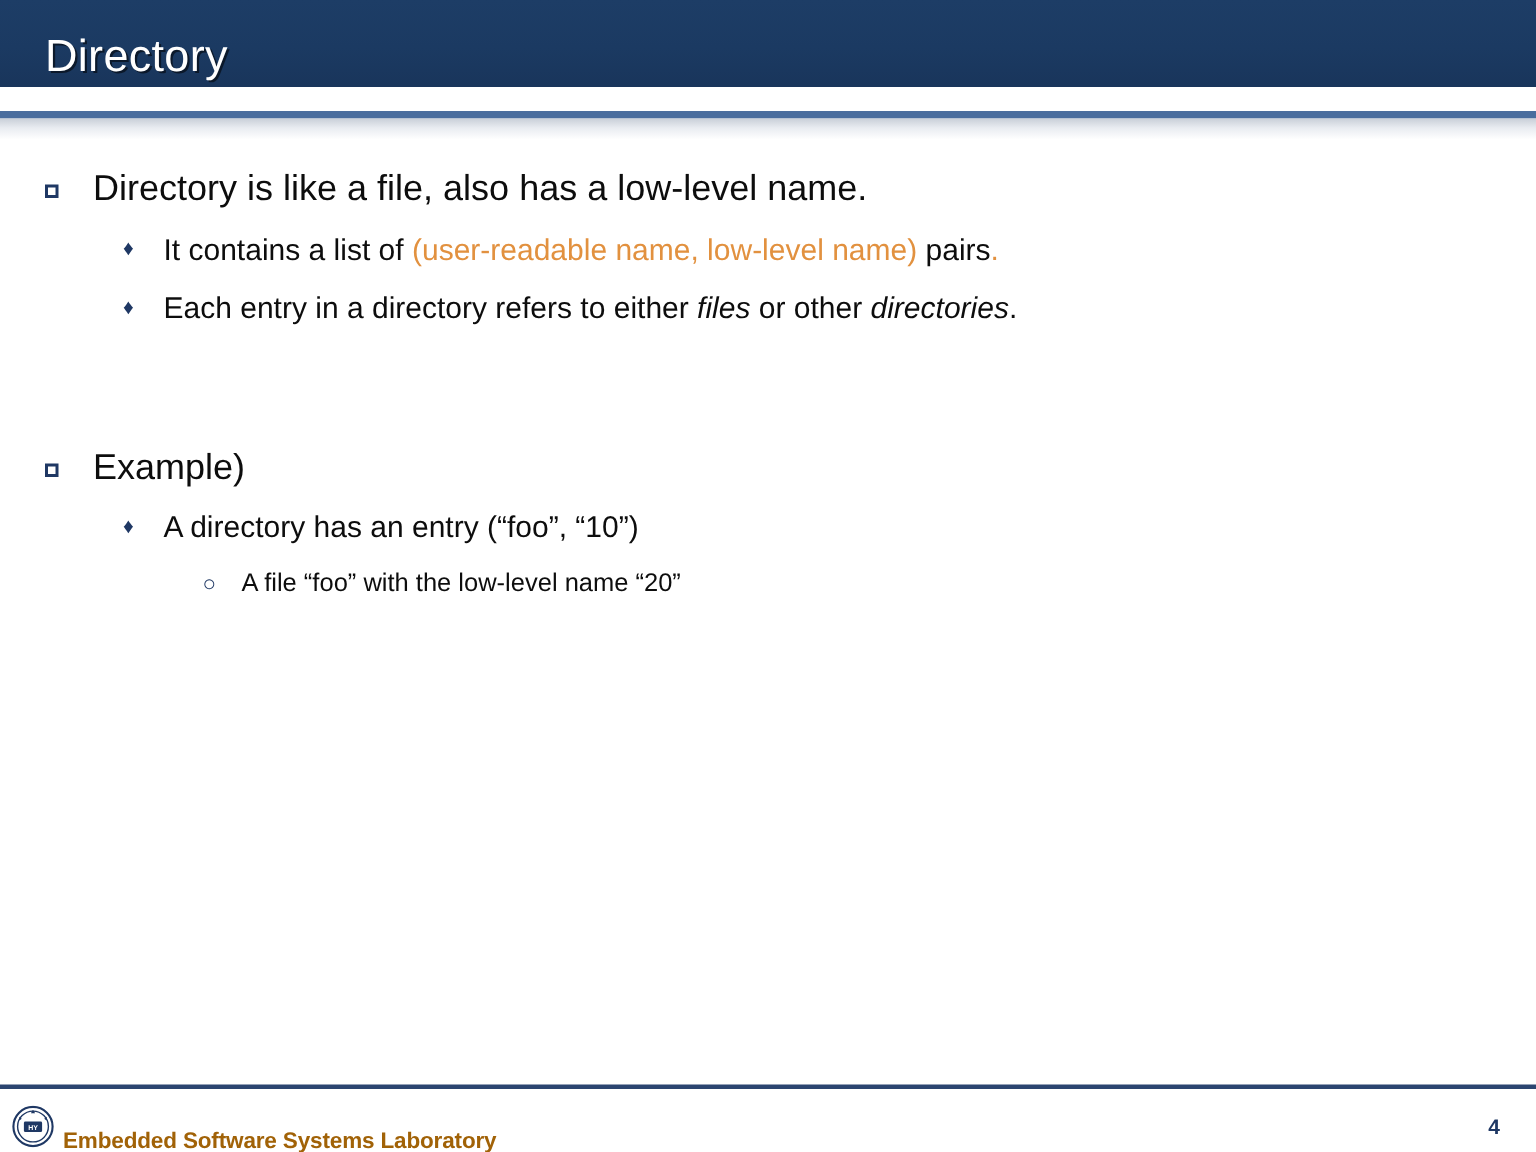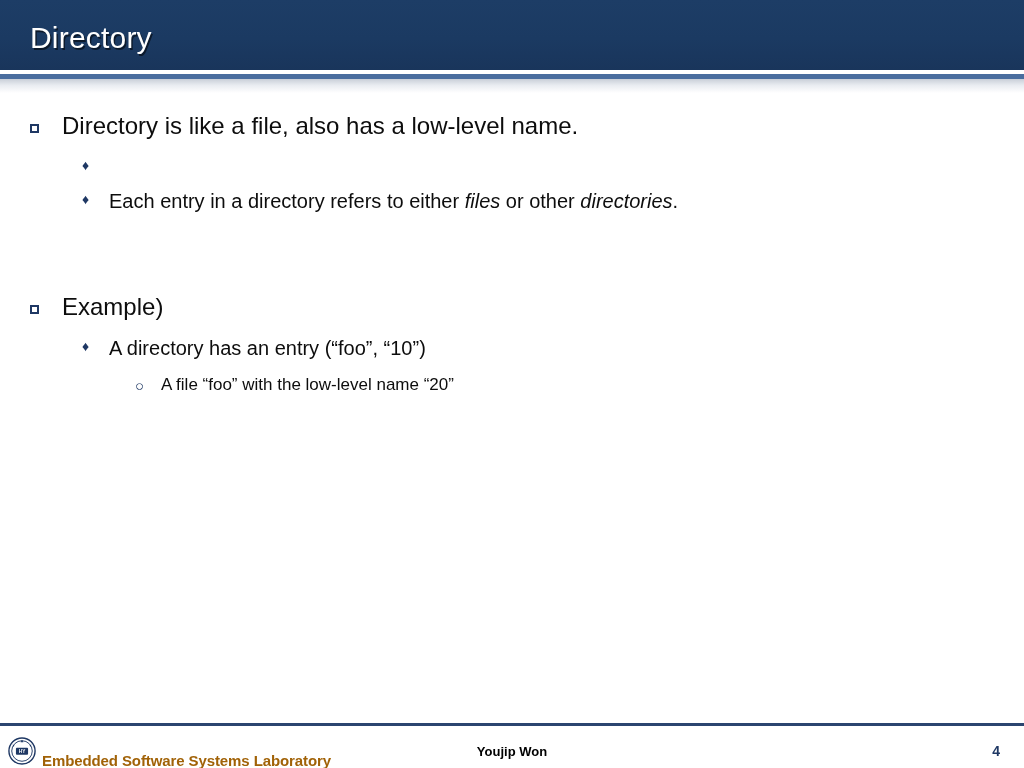--- a/index.html
+++ b/index.html
@@ -21,21 +21,21 @@
     height: 768px;
     background: #ffffff;
   }
 
   
   .title-bar {
     position: absolute;
     left: 0;
     top: 0;
     width: 1024px;
-    height: 70px;
+    height: 58px;
     background: linear-gradient(to bottom, #1d3d66 0%, #1b3a62 55%, #19355b 100%);
   }
   .title-text {
     position: absolute;
     left: 30px;
     top: 21px;
     font-size: 30px;
     font-weight: normal;
     color: #ffffff;
     letter-spacing: 0.2px;
@@ -222,20 +222,21 @@
 
   <div class="body">
 
     <div class="row lvl1">
       <span class="marker"><span class="sq"></span></span>
       <span class="txt">Directory is like a file, also has a low-level name.</span>
     </div>
 
     <div class="row lvl2">
       <span class="marker">♦</span>
+      <span class="txt"><span>It contains a list of </span><span class="hl-orange">(user-readable name, low-level name)</span><span> pairs</span><span class="hl-orange">.</span></span>
     </div>
 
     <div class="row lvl2">
       <span class="marker">♦</span>
       <span class="txt"><span>Each entry in a directory refers to either </span><span class="it">files</span><span> or other </span><span class="it">directories</span><span>.</span></span>
     </div>
 
     <div class="gap-block"></div>
 
     <div class="row lvl1">
@@ -266,17 +267,16 @@
         <text x="30" y="35" font-size="10" font-family="Liberation Sans, sans-serif" fill="#ffffff" text-anchor="middle" font-weight="bold">HY</text>
         <path d="M30 6 L33 11 L27 11 Z" fill="#1f3864"></path>
         <path d="M10 16 L14 19 L11 21 Z" fill="#1f3864"></path>
         <path d="M50 16 L46 19 L49 21 Z" fill="#1f3864"></path>
       </svg>
       <span class="logo-text">
         <span class="logo-lab">Embedded Software Systems Laboratory</span>
       </span>
     </div>
 
-    <div class="footer-author">Youjip Won</div>
     <div class="page-num">4</div>
   </div>
 
 </div>
 
 </body></html>

